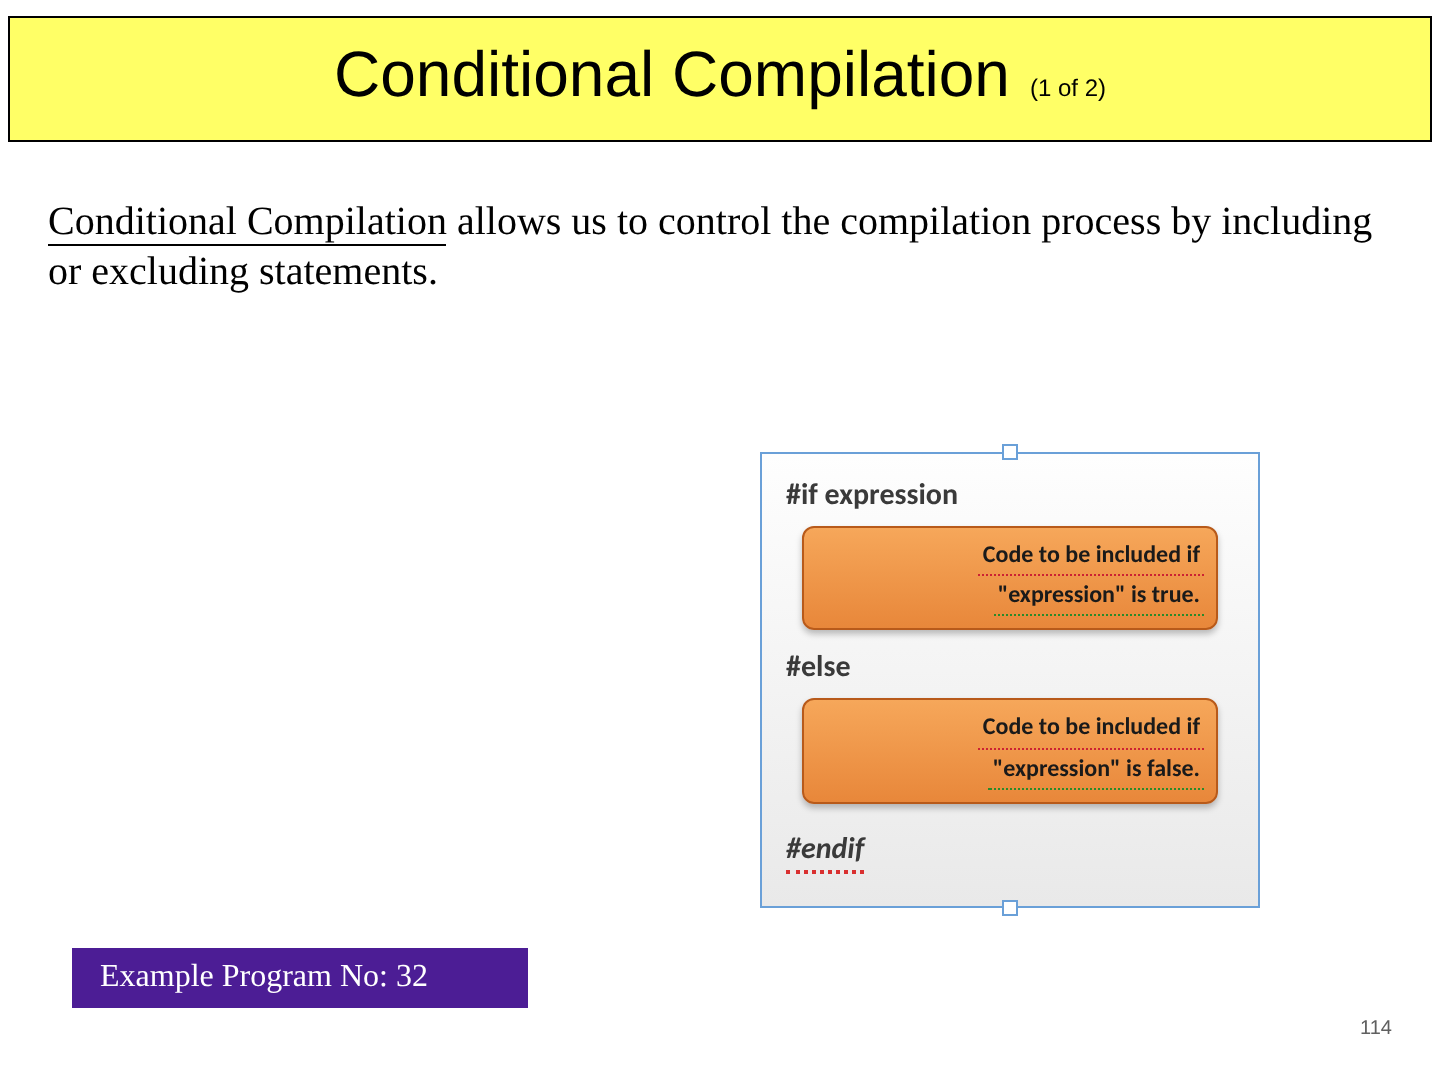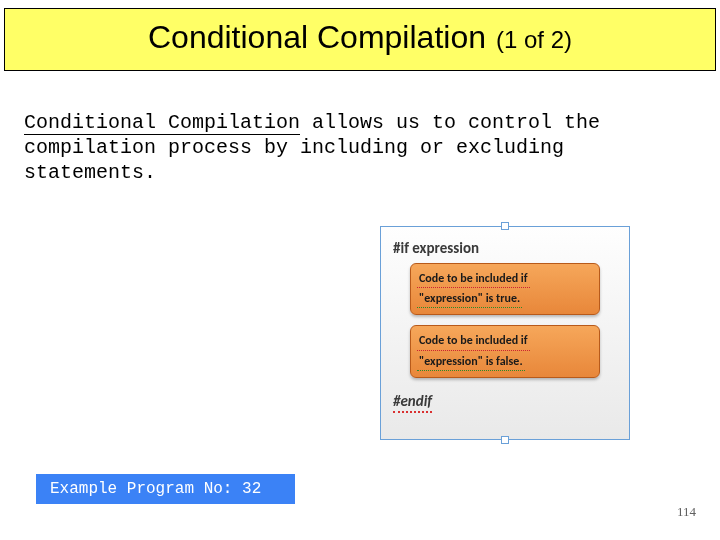--- a/index.html
+++ b/index.html
@@ -20,28 +20,27 @@
   }
   .title-main {
     font-family: Arial, Helvetica, sans-serif;
     font-size: 32px;
     font-weight: 400;
     color: #000;
     display: inline;
   }
   .title-sub {
     font-family: Arial, Helvetica, sans-serif;
-    font-size: 24px;
+    font-size: 12px;
     color: #000;
     display: inline;
     margin-left: 6px;
   }
   .body-area {
-    padding: 39px 24px 0 24px;
-    font-family: Liberation Mono, monospace;
+    padding: 28px 24px 0 24px;
   }
   .intro {
     font-size: 20px;
     line-height: 1.25;
     color: #000;
   }
   .intro .lead {
     border-bottom: 1px solid #000;
   }
   .section-heading {
@@ -50,21 +49,21 @@
     font-weight: bold;
     text-decoration: underline;
   }
   .diagram {
     position: absolute;
     left: 380px;
     top: 226px;
     width: 250px;
     border: 1px solid #6aa0d8;
     background: linear-gradient(#fefefe, #e9e9e9);
-    padding: 8px 10px 20px 10px;
+    padding: 8px 10px 10px 10px;
     font-family: "Segoe UI", Arial, sans-serif;
   }
   .diagram .handle {
     position: absolute;
     width: 8px; height: 8px;
     border: 1px solid #6aa0d8;
     background: #fff;
     left: 50%;
     transform: translateX(-50%);
   }
@@ -78,51 +77,51 @@
     margin: 4px 0 6px 2px;
   }
   .directive.last {
     border-bottom: 2px dotted #d93030;
     display: inline-block;
     padding-bottom: 1px;
     font-style: italic;
   }
   .codebox {
     margin: 2px auto 10px auto;
-    width: 190px;
+    width: 208px;
     border: 1px solid #b85a1a;
     border-radius: 6px;
     background: linear-gradient(#f6a75a, #e8873a);
     box-shadow: 0 2px 3px rgba(0,0,0,0.25);
     padding: 6px 6px;
-    text-align: left;
+    text-align: right;
     font-family: Calibri, "Segoe UI", Arial, sans-serif;
     font-size: 12px;
     font-weight: bold;
     color: #1a1a1a;
     line-height: 1.35;
   }
   .codebox .l1 { border-bottom: 1.5px dotted #c23; display: inline-block; padding: 0 2px 1px; }
   .codebox .l2 { border-bottom: 1.5px dotted #2a8a2a; display: inline-block; padding: 0 2px 1px; margin-top: 2px; }
   .example-badge {
     position: absolute;
     left: 36px;
     bottom: 36px;
-    background: #3b82f6;
+    background: #4c1d95;
     color: #fff;
     font-size: 16px;
-    padding: 6px 34px 6px 14px;
-    font-family: Liberation Mono, monospace;
+    padding: 6px 50px 6px 14px;
+    font-family: Liberation Serif, serif;
   }
   .page-num {
     position: absolute;
     right: 24px;
     bottom: 20px;
-    font-family: Liberation Serif, serif;
-    font-size: 13px;
+    font-family: Liberation Sans, sans-serif;
+    font-size: 10px;
     color: #606060;
   }
 </style>
 </head>
 <body>
 
 <div class="title-bar">
   <span class="title-main">Conditional Compilation</span>
   <span class="title-sub">(1 of 2)</span>
 </div>
@@ -133,20 +132,21 @@
   </p>
 </div>
 
 <div class="diagram">
   <div class="handle top"></div>
   <div class="directive">#if expression</div>
   <div class="codebox">
     <span class="l1">Code to be included if</span><br>
     <span class="l2">"expression" is true.</span>
   </div>
+  <div class="directive">#else</div>
   <div class="codebox">
     <span class="l1">Code to be included if</span><br>
     <span class="l2">"expression" is false.</span>
   </div>
   <div class="directive last">#endif</div>
   <div class="handle bot"></div>
 </div>
 
 <div class="example-badge">Example Program No: 32</div>
 <div class="page-num">114</div>

